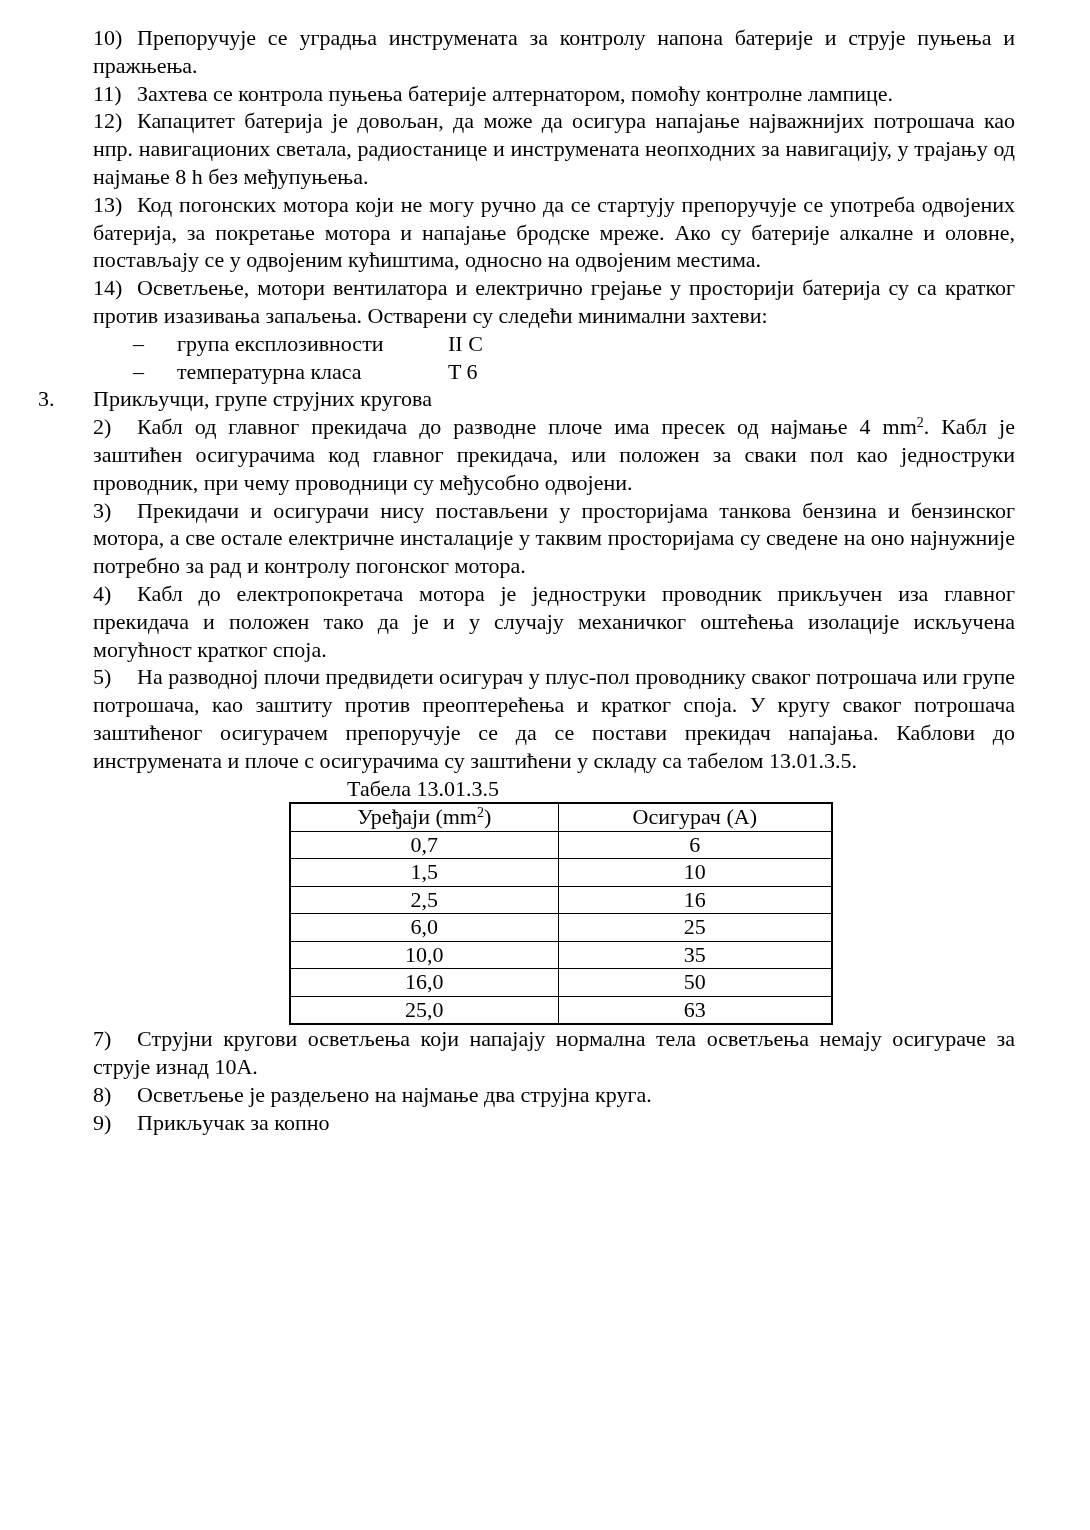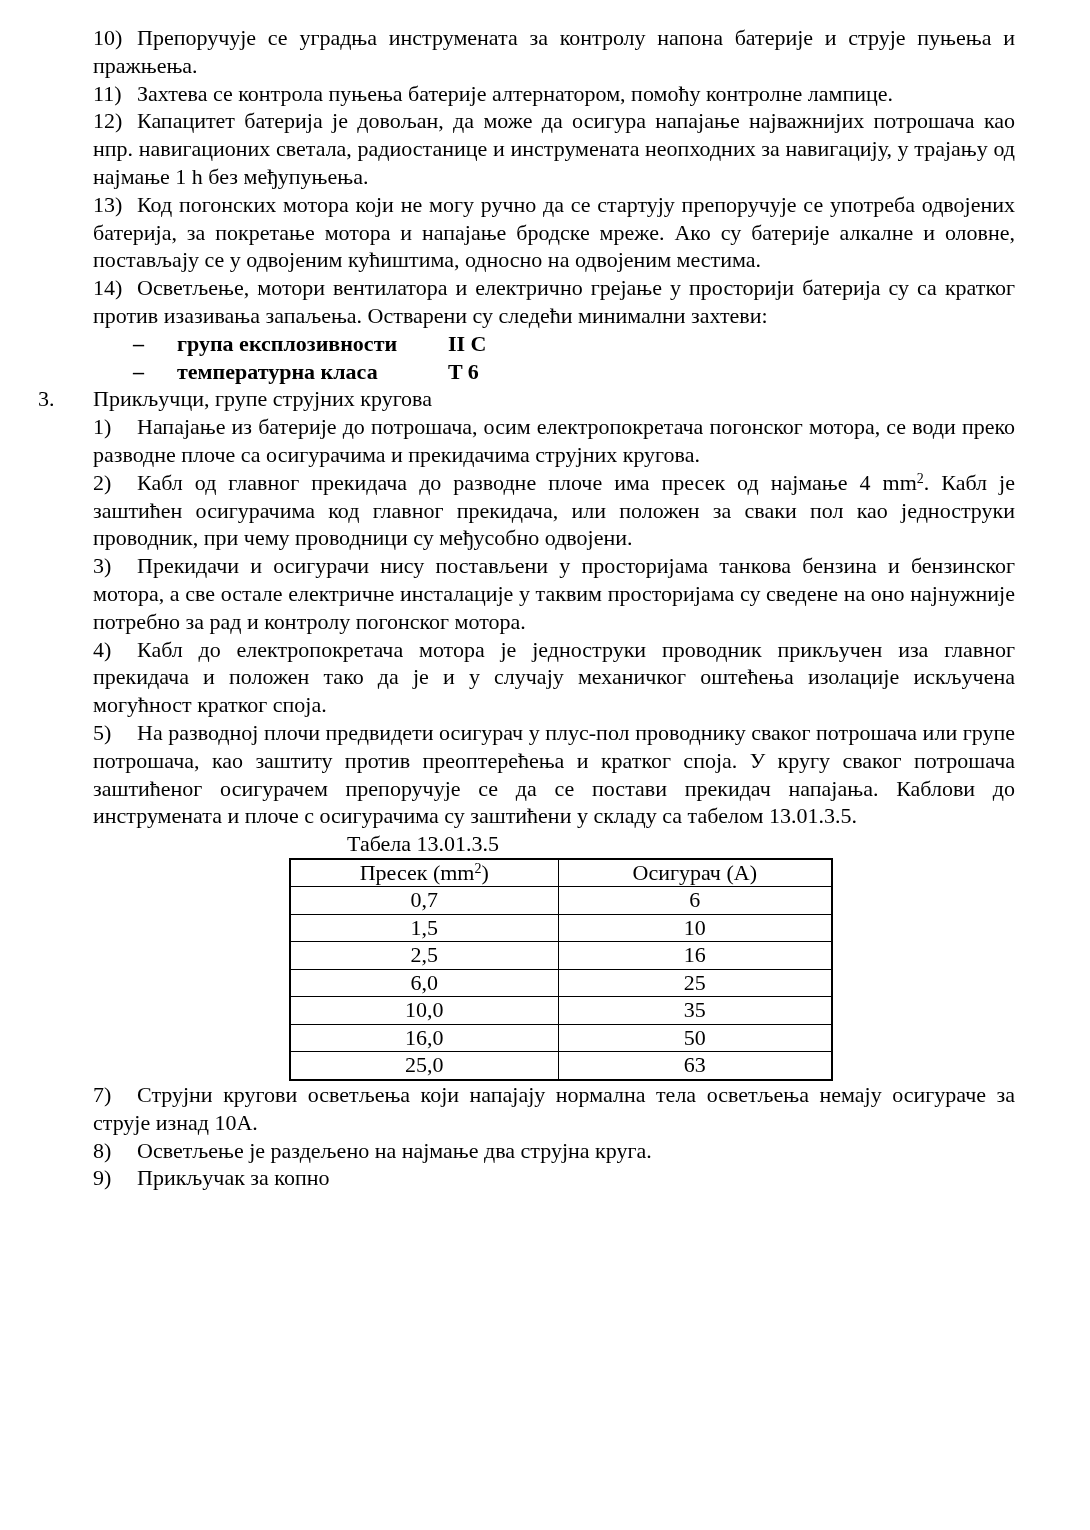--- a/index.html
+++ b/index.html
@@ -7,21 +7,21 @@
     width:1090px;height:1530px;
     background:#ffffff;color:#000000;
     font-family:"Liberation Serif","DejaVu Serif",serif;
     font-size:22px;line-height:27.8px;
     overflow:hidden;
   }
   .page{box-sizing:border-box;width:1090px;height:1530px;padding:24px 75px 0 93px;overflow:hidden;}
   p{margin:0;}
   .para{text-align:justify;}
   .num{display:inline-block;width:44px;}
-  .dash-row{margin-left:40px;font-weight:bold;}
+  .dash-row{margin-left:40px;}
   .dash{display:inline-block;width:44px;}
   .dash-label{display:inline-block;width:271px;}
   .section{margin-left:-55px;}
   .sec-num{display:inline-block;width:55px;}
   .sup{font-size:14px;position:relative;top:-7px;line-height:0;}
   .table-caption{margin-left:254px;}
   table.fuse{
     border-collapse:collapse;table-layout:fixed;
     margin-left:196px;width:542px;
     border:2px solid #000;
@@ -36,52 +36,51 @@
 </style>
 </head>
 <body>
 
 <div class="page">
 
   <p class="para"><span class="num">10)</span><span>Препоручује се уградња инструмената за контролу напона батерије и струје пуњења и пражњења.</span></p>
 
   <p class="para"><span class="num">11)</span><span>Захтева се контрола пуњења батерије алтернатором, помоћу контролне лампице.</span></p>
 
-  <p class="para"><span class="num">12)</span><span>Капацитет батерија је довољан, да може да осигура напајање најважнијих потрошача као нпр. навигационих светала, радиостанице и инструмената неопходних за навигацију, у трајању од најмање 1 h без међупуњења.</span></p>
+  <p class="para"><span class="num">12)</span><span>Капацитет батерија је довољан, да може да осигура напајање најважнијих потрошача као нпр. навигационих светала, радиостанице и инструмената неопходних за навигацију, у трајању од најмање 8 h без међупуњења.</span></p>
 
   <p class="para"><span class="num">13)</span><span>Код погонских мотора који не могу ручно да се стартују препоручује се употреба одвојених батерија, за покретање мотора и напајање бродске мреже. Ако су батерије алкалне и оловне, постављају се у одвојеним кућиштима, односно на одвојеним местима.</span></p>
 
   <p class="para"><span class="num">14)</span><span>Осветљење, мотори вентилатора и електрично грејање у просторији батерија су са кратког против изазивања запаљења. Остварени су следећи минимални захтеви:</span></p>
 
   <p class="dash-row"><span class="dash">–</span><span class="dash-label">група експлозивности</span><span>II C</span></p>
 
   <p class="dash-row"><span class="dash">–</span><span class="dash-label">температурна класа</span><span>T 6</span></p>
 
   <p class="section"><span class="sec-num">3.</span><span>Прикључци, групе струјних кругова</span></p>
 
-  <p class="para"><span class="num">1)</span><span>Напајање из батерије до потрошача, осим електропокретача погонског мотора, се води преко разводне плоче са осигурачима и прекидачима струјних кругова.</span></p>
 
   <p class="para"><span class="num">2)</span><span>Кабл од главног прекидача до разводне плоче има пресек од најмање 4 mm</span><span class="sup">2</span><span>. Кабл  је заштићен осигурачима код главног прекидача, или положен за сваки пол као једноструки проводник, при чему проводници су међусобно одвојени.</span></p>
 
   <p class="para"><span class="num">3)</span><span>Прекидачи и осигурачи нису постављени у просторијама танкова бензина и бензинског мотора, а све остале електричне инсталације у таквим просторијама су сведене на оно најнужније потребно за рад и контролу погонског мотора.</span></p>
 
   <p class="para"><span class="num">4)</span><span>Кабл до електропокретача мотора је једноструки проводник прикључен иза главног прекидача и положен тако да је и у случају механичког оштећења изолације искључена могућност кратког споја.</span></p>
 
   <p class="para"><span class="num">5)</span><span>На разводној плочи предвидети осигурач у плус-пол проводнику сваког потрошача или групе потрошача, као заштиту против преоптерећења и кратког споја. У кругу сваког потрошача заштићеног осигурачем препоручује се да се постави прекидач напајања. Каблови до инструмената и плоче с осигурачима су заштићени у складу са  табелом 13.01.3.5.</span></p>
 
   <p class="table-caption">Табела 13.01.3.5</p>
 
   <table class="fuse">
     <colgroup>
       <col style="width:268px">
       <col style="width:274px">
     </colgroup>
     <tbody>
       <tr>
-        <th><span>Пресек (mm</span><span class="sup">2</span><span>)</span></th>
+        <th><span>Уређаји (mm</span><span class="sup">2</span><span>)</span></th>
         <th>Осигурач (А)</th>
       </tr>
       <tr>
           <td>0,7</td>
           <td>6</td>
         </tr>
       <tr>
           <td>1,5</td>
           <td>10</td>
         </tr>

